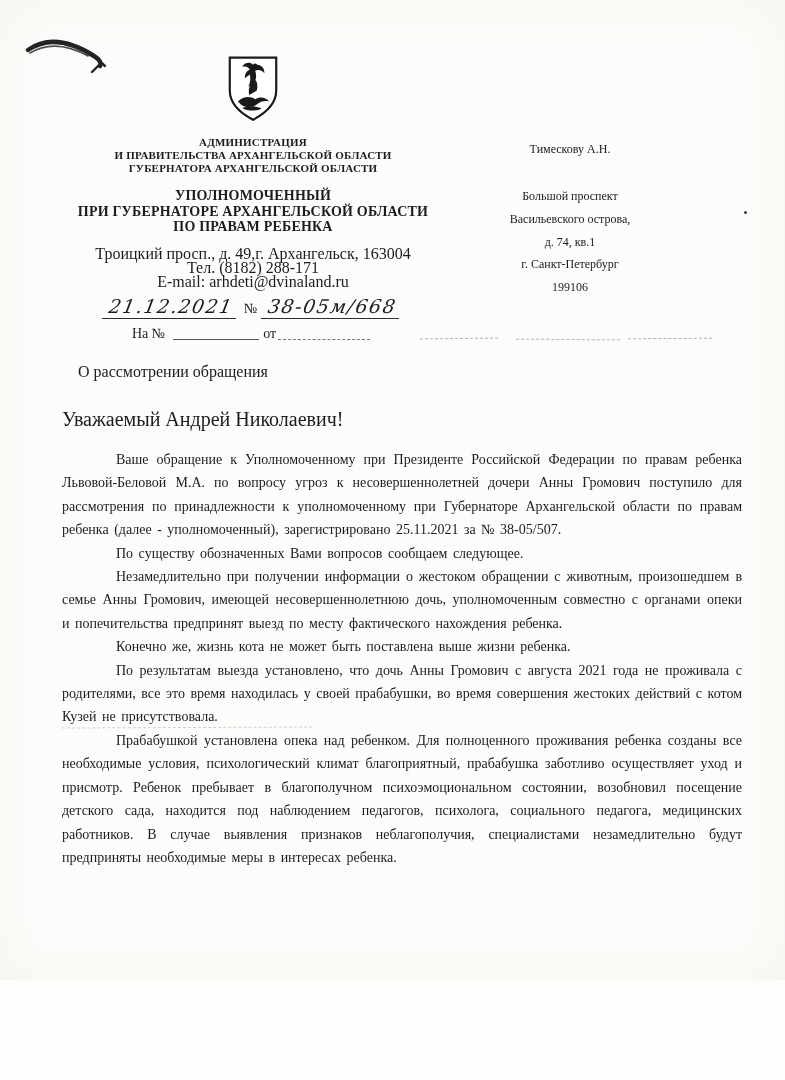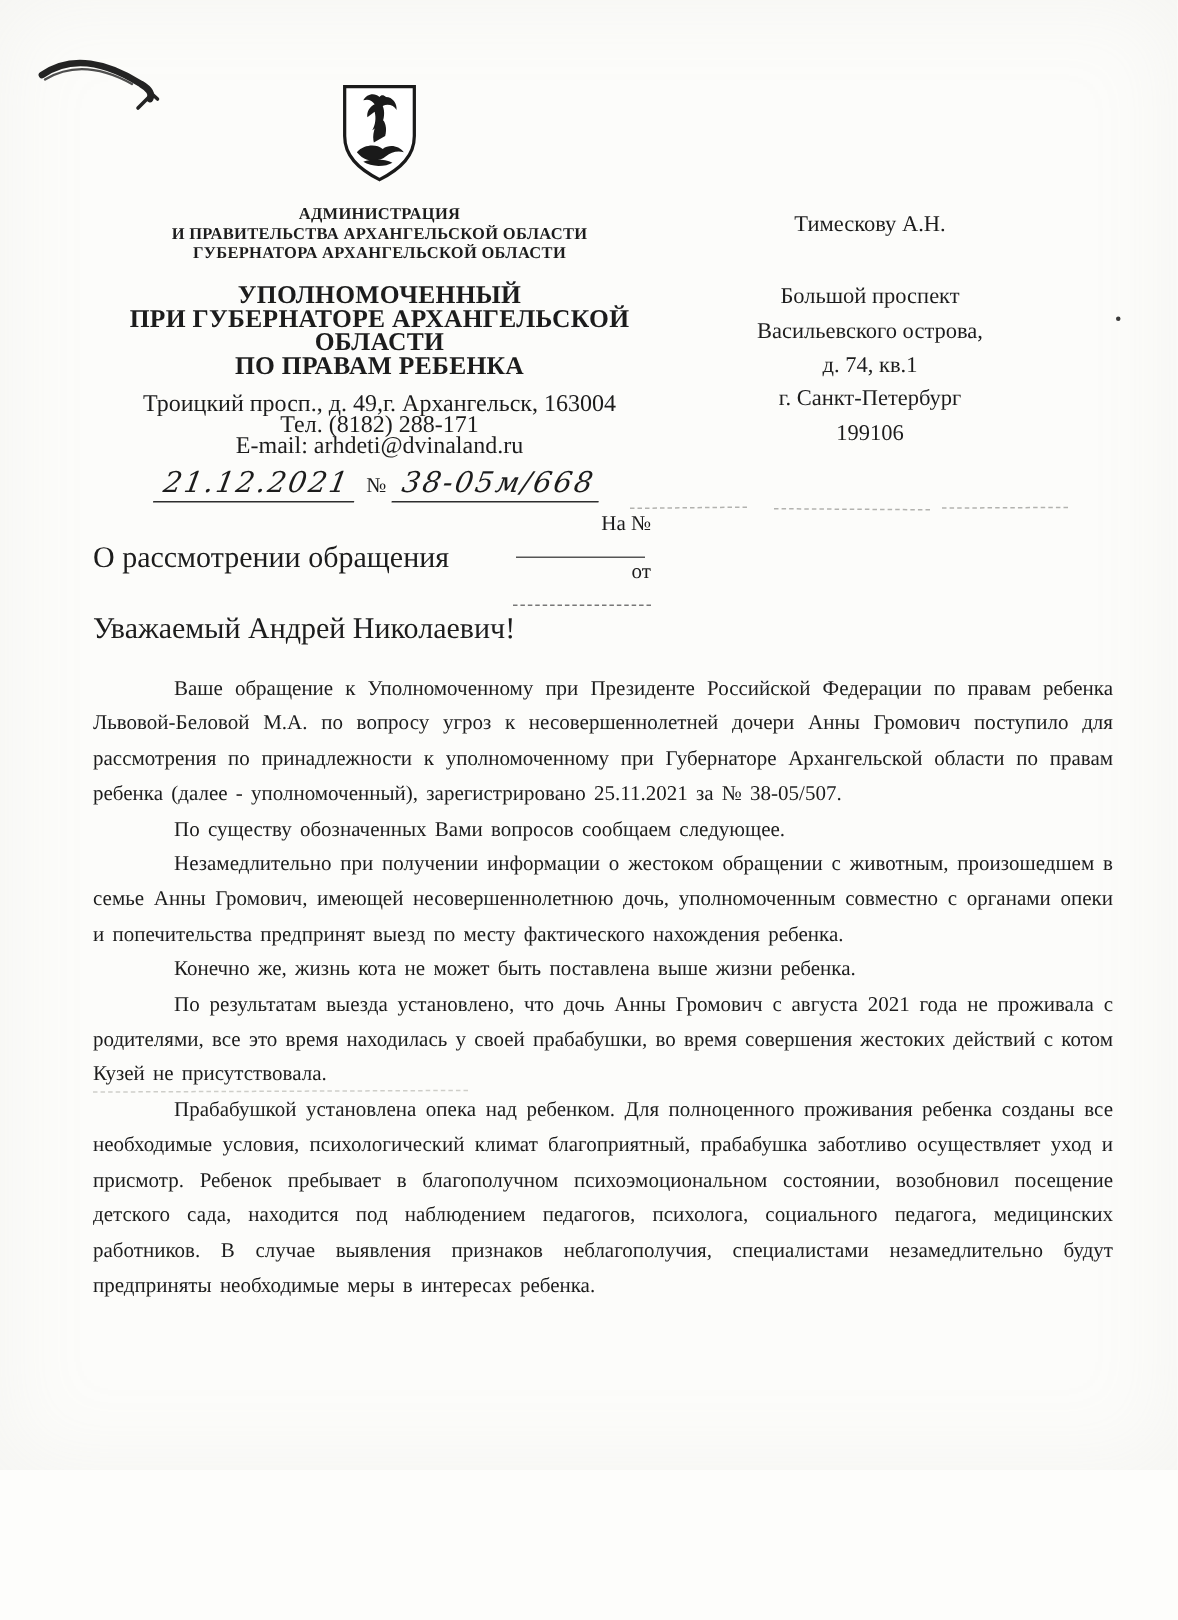--- a/index.html
+++ b/index.html
@@ -22,21 +22,21 @@
     text-align: center;
   }
   .emblem { width: 54px; height: 66px; display: inline-block; }
   .org-lines {
     margin-top: 10px;
     font-weight: bold; font-size: 11px; line-height: 12.8px;
     letter-spacing: 0.2px;
   }
   .office-lines {
     margin-top: 14px;
-    font-weight: bold; font-size: 17px; line-height: 15.4px;
+    font-weight: bold; font-size: 14px; line-height: 15.4px;
     letter-spacing: 0.2px;
   }
   .contact-lines { margin-top: 12px; font-size: 16px; line-height: 14px; }
 
   .outgoing-row {
     margin-top: 4px; height: 26px;
     display: flex; align-items: flex-end; justify-content: center;
     gap: 6px; font-size: 14px;
   }
   .handwriting {
@@ -45,46 +45,46 @@
     font-size: 19px; line-height: 21px;
     letter-spacing: 1.5px;
     transform: skewX(-10deg);
     white-space: nowrap;
   }
   .hw-underline { border-bottom: 1.6px solid #2d2d2d; padding: 0 5px 1px 5px; display: inline-block; }
   .no-sign { font-size: 14px; padding-bottom: 2px; }
 
   .ref-row {
     margin-top: 7px; font-size: 14px; text-align: left; padding-left: 60px;
-    display: flex; align-items: flex-end; flex-direction: column;
+    display: flex; align-items: flex-end;
   }
   .ref-blank-1 { display: inline-block; width: 86px; border-bottom: 1.3px solid #555; margin: 0 4px 2px 8px; height: 14px; }
   .ref-blank-2 { display: inline-block; width: 92px; border-bottom: 1.3px dashed #777; margin: 0 0 2px 2px; height: 14px; }
 
   
   .recipient {
-    position: absolute; left: 454px; top: 142px; width: 252px;
-    text-align: center; font-size: 15px;
+    position: absolute; left: 444px; top: 142px; width: 252px;
+    text-align: center; font-size: 12px;
   }
   .recipient-name { margin-bottom: 28px; }
   .recipient-addr { line-height: 22.8px; }
 
   .stray-dot { position: absolute; left: 744px; top: 211px; width: 3px; height: 3px; background:#3a3a3a; border-radius: 50%; }
 
   
   .artifact-dashes { position: absolute; left: 420px; top: 337px; width: 292px; height: 6px; }
   .artifact-dashes span { position: absolute; border-top: 1.4px dashed #9a9a96; opacity: .75; }
   .artifact-dashes .d1 { left: 0;   top: 1px; width: 78px;  transform: rotate(-0.6deg); }
   .artifact-dashes .d2 { left: 96px; top: 2px; width: 104px; transform: rotate(0.4deg); }
   .artifact-dashes .d3 { left: 208px; top: 1px; width: 84px; transform: rotate(-0.3deg); }
   .artifact-line-mid { position: absolute; left: 62px; top: 727px; width: 250px; border-top: 1.3px dashed #b0b0aa; opacity: .6; transform: rotate(-0.25deg); }
 
   
   .content { position: absolute; left: 62px; top: 362px; width: 680px; }
-  .subject { font-size: 20px; line-height: 20px; text-align: left; }
+  .subject { font-size: 16px; line-height: 20px; text-align: left; margin-left: 16px; }
   .greeting { margin-top: 24px; font-size: 20px; line-height: 26px; text-align: left; }
   .body-text { margin-top: 16px; }
   .body-text p {
     font-size: 14px; line-height: 23.4px;
     text-align: justify; text-indent: 54px;
     word-spacing: 2px;
   }
 </style>
 </head>
 <body>

